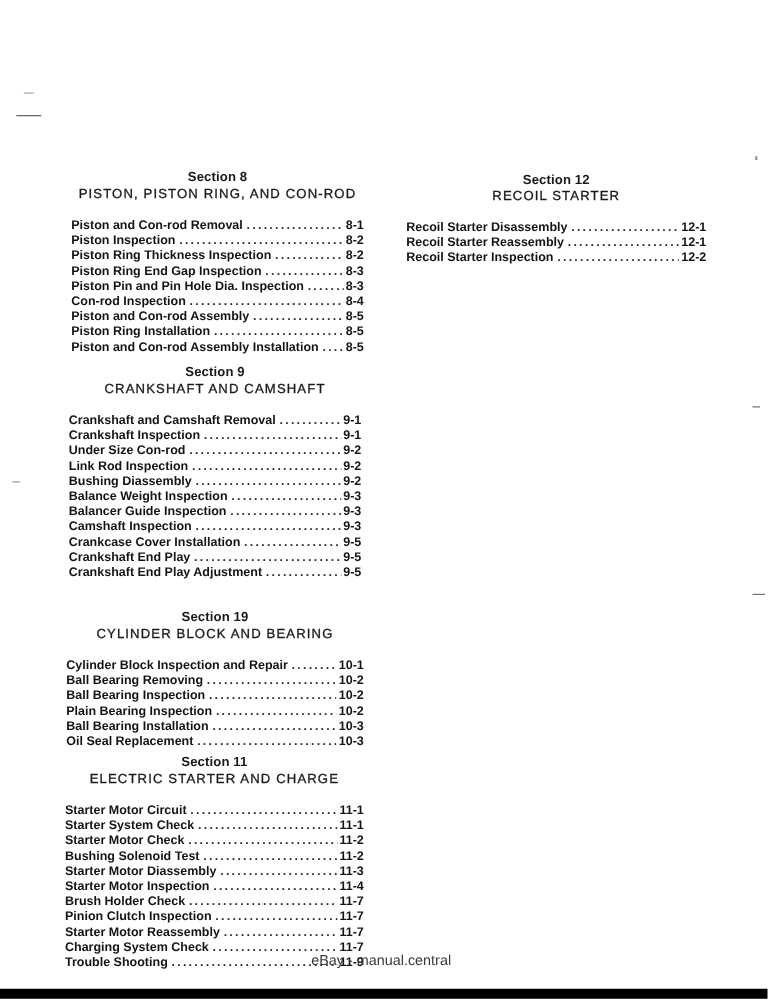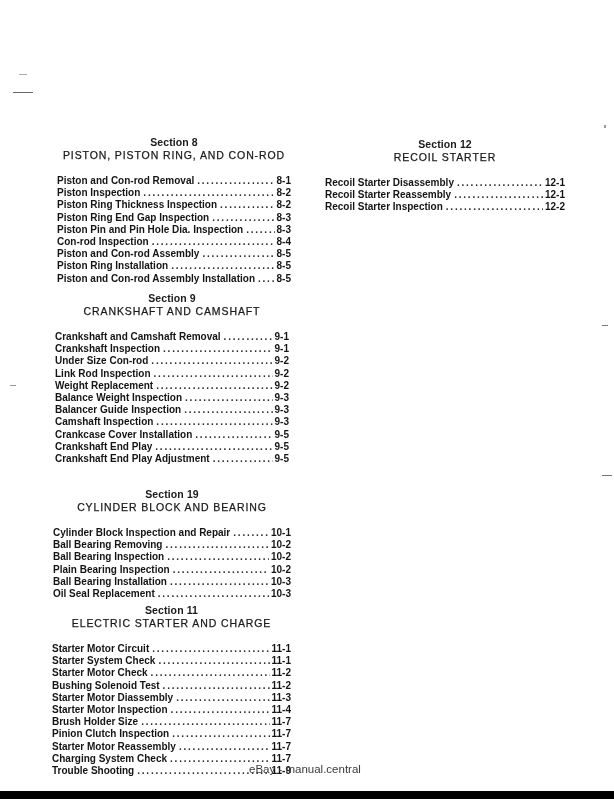--- a/index.html
+++ b/index.html
@@ -125,21 +125,21 @@
         <span class="label">Under Size Con-rod</span>
         <span class="dots"></span>
         <span class="page">9-2</span>
       </div>
     <div class="item">
         <span class="label">Link Rod Inspection</span>
         <span class="dots"></span>
         <span class="page">9-2</span>
       </div>
     <div class="item">
-        <span class="label">Weight Replacement</span>
+        <span class="label">Bushing Diassembly</span>
         <span class="dots"></span>
         <span class="page">9-2</span>
       </div>
     <div class="item">
         <span class="label">Balance Weight Inspection</span>
         <span class="dots"></span>
         <span class="page">9-3</span>
       </div>
     <div class="item">
         <span class="label">Balancer Guide Inspection</span>
@@ -234,21 +234,21 @@
         <span class="label">Starter Motor Diassembly</span>
         <span class="dots"></span>
         <span class="page">11-3</span>
       </div>
     <div class="item">
         <span class="label">Starter Motor Inspection</span>
         <span class="dots"></span>
         <span class="page">11-4</span>
       </div>
     <div class="item">
-        <span class="label">Brush Holder Size</span>
+        <span class="label">Brush Holder Check</span>
         <span class="dots"></span>
         <span class="page">11-7</span>
       </div>
     <div class="item">
         <span class="label">Pinion Clutch Inspection</span>
         <span class="dots"></span>
         <span class="page">11-7</span>
       </div>
     <div class="item">
         <span class="label">Starter Motor Reassembly</span>

